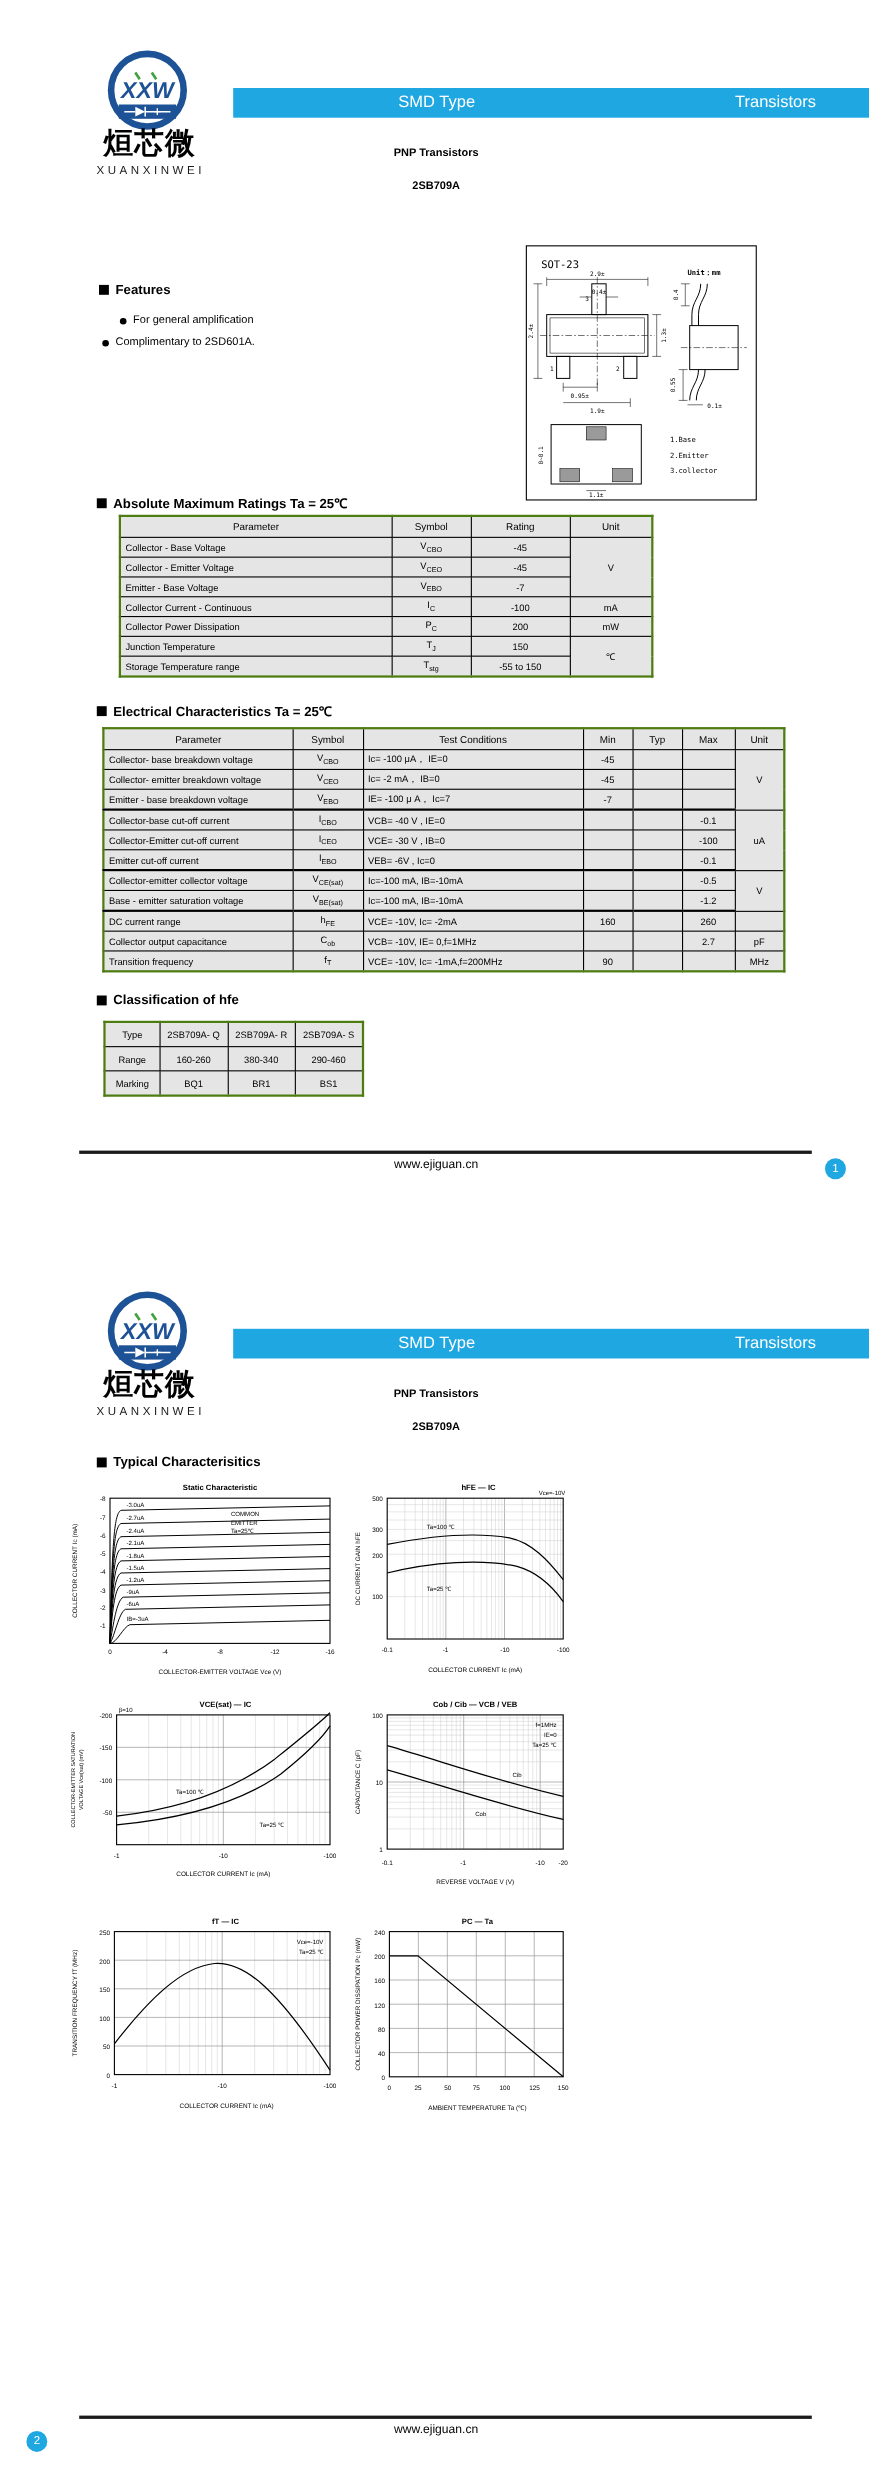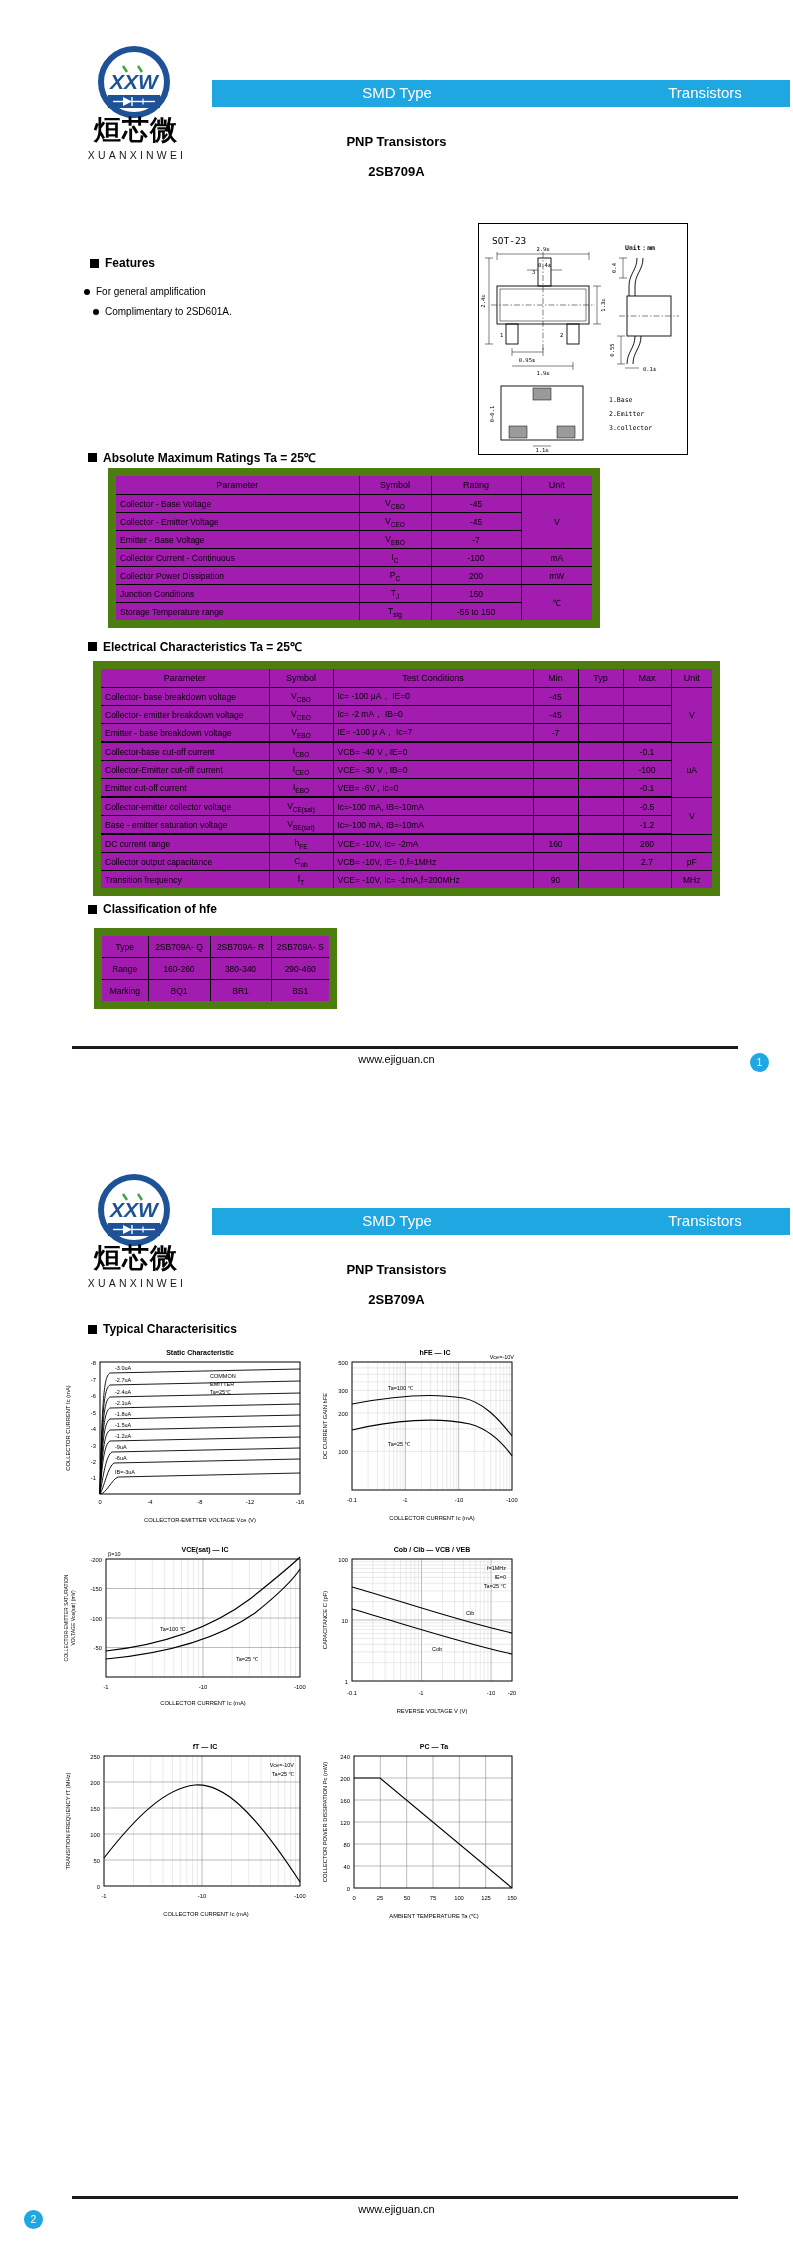--- a/index.html
+++ b/index.html
@@ -8,26 +8,26 @@
   .abs{position:absolute}
   
   .sec{font-size:12px;font-weight:bold;display:flex;align-items:center;gap:6px}
   .sq{width:9px;height:9px;background:#000;display:inline-block}
   .feat{font-size:10px;display:flex;align-items:center;gap:6px}
   .dot{width:6px;height:6px;border-radius:50%;background:#000;display:inline-block}
   
   .pagehead{left:0;width:793px;height:210px}
   .bar{background:var(--accent);height:27px}
   .bar span{position:absolute;top:4px;color:#fff;font-size:15px;text-align:center}
-  .t1,.t2{left:0;width:793px;text-align:center;font-weight:bold;font-size:13px}
+  .t1,.t2{left:0;width:793px;text-align:center;font-weight:bold;font-size:10px}
   .cn{font-weight:bold;font-size:27px;letter-spacing:1px;text-align:center}
   .en{font-size:10.5px;letter-spacing:3.2px;text-align:center;color:#1a1a1a}
   
   table.dtable{border-collapse:collapse;position:absolute;table-layout:fixed;
-               border:8px solid #4d7c0f;background:#a21caf}
+               border:2px solid #4d7c0f;background:#e5e5e5}
   table.dtable td{border:1px solid #000;font-size:8.5px;padding:0 4px;height:17px;
                   text-align:center;white-space:nowrap;overflow:hidden}
   table.dtable tr.hd td{font-size:9px;height:18px}
   table.dtable td.l{text-align:left}
   table.ec td{height:17px}
   tr.gb td{border-bottom-width:2px}
   sub{font-size:6.5px}
   
   .rule{height:2.5px;background:#1a1a1a}
   .url{left:0;width:793px;text-align:center;font-size:11px}
@@ -81,21 +81,21 @@
     <span style="left:418px;width:150px">Transistors</span>
   </div>
   <div class="abs t1" style="top:104px">PNP  Transistors</div>
   <div class="abs t2" style="top:134px">2SB709A</div>
 </div>
 
 <div class="abs sec" style="left:90px;top:256px">
   <span class="sq"></span>
   <span>Features</span>
 </div>
-<div class="abs feat" style="left:84px;top:286px">
+<div class="abs feat" style="left:109px;top:286px">
   <span class="dot"></span>
   <span>For general amplification</span>
 </div>
 <div class="abs feat" style="left:93px;top:306px">
   <span class="dot"></span>
   <span>Complimentary to 2SD601A.</span>
 </div>
 
 <svg class="abs pkg" style="left:478px;top:223px" width="208" height="230" viewBox="0 0 208 230">
   <text x="13" y="20" class="pname">SOT-23</text>
@@ -192,21 +192,21 @@
     <td>-100</td>
     <td>mA</td>
   </tr>
   <tr>
     <td class="l">Collector Power Dissipation</td>
     <td><span>P</span><sub>C</sub></td>
     <td>200</td>
     <td>mW</td>
   </tr>
   <tr>
-    <td class="l">Junction Conditions</td>
+    <td class="l">Junction Temperature</td>
     <td><span>T</span><sub>J</sub></td>
     <td>150</td>
     <td rowspan="2">℃</td>
   </tr>
   <tr>
     <td class="l">Storage Temperature range</td>
     <td><span>T</span><sub>stg</sub></td>
     <td>-55 to 150</td>
   </tr>
 </tbody>

